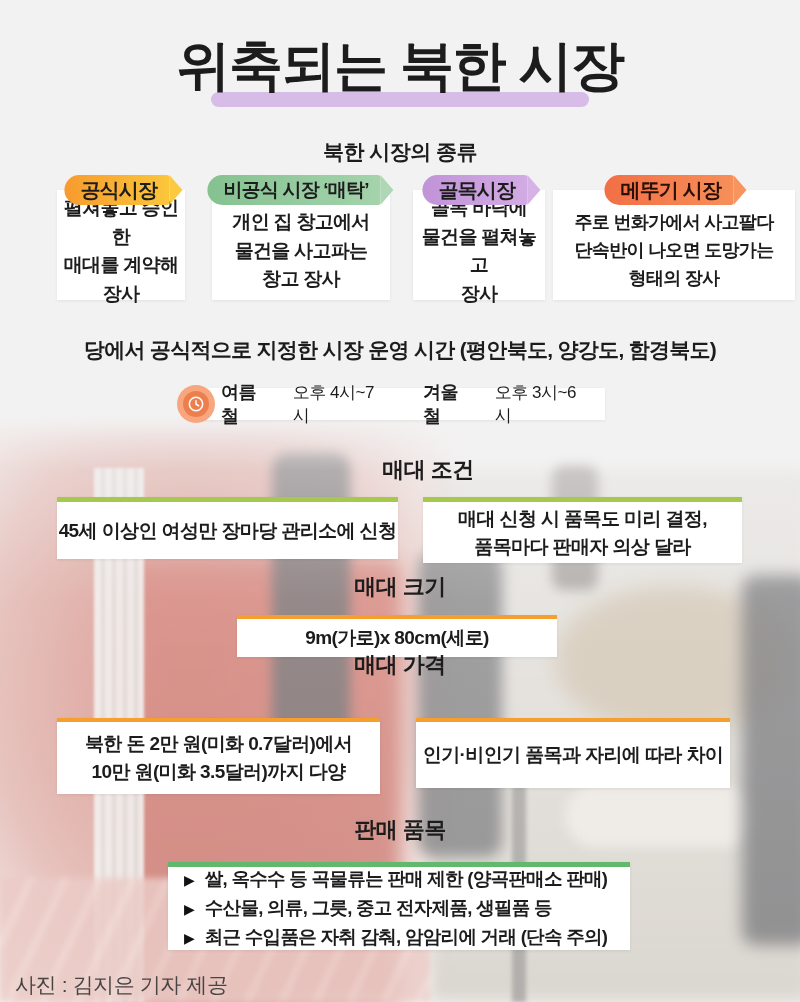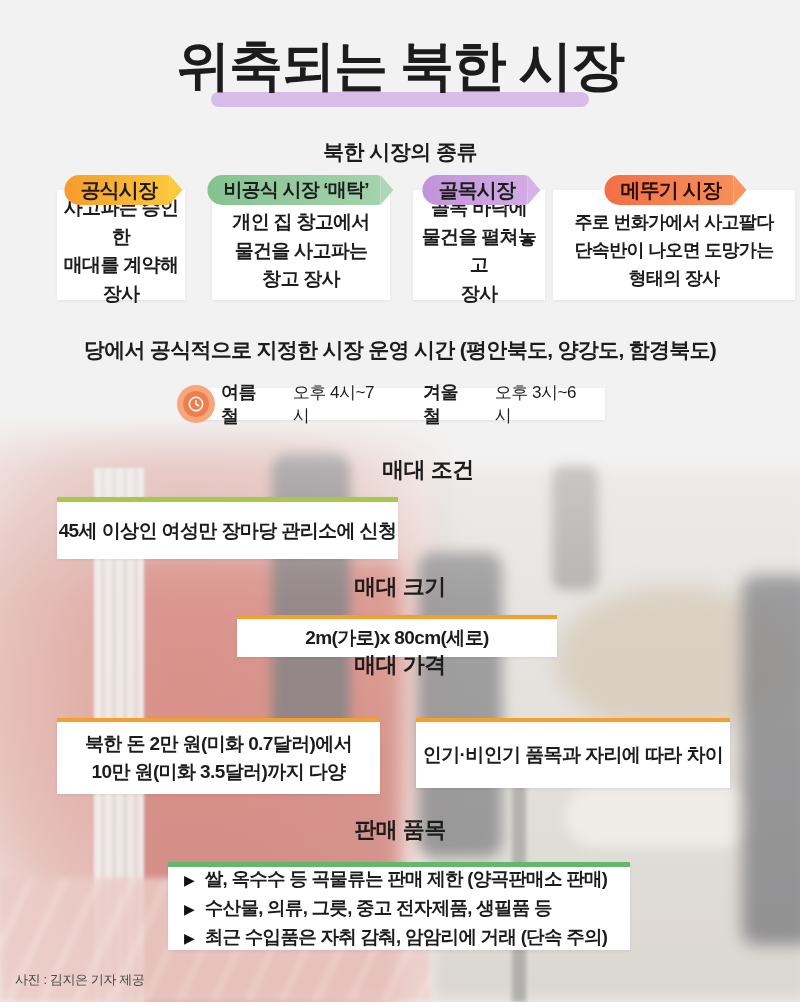--- a/index.html
+++ b/index.html
@@ -82,21 +82,21 @@
   .h-price{top:650px;}
   .price-l{left:57px;top:718px;width:323px;height:72px;}
   .price-r{left:416px;top:718px;width:314px;height:66px;}
   .h-items{top:815px;}
   .items-card{left:168px;top:862px;width:462px;height:88px;flex-direction:column;align-items:flex-start;justify-content:center;
     padding:6px 16px;box-sizing:border-box;}
   .item-row{display:flex;align-items:baseline;gap:10px;line-height:27px;}
   .bullet{font-size:14px;color:#111;}
   .item-text{font-size:18.5px;font-weight:700;letter-spacing:-.7px;}
   
-  .credit{left:15px;top:971px;font-size:13px;font-weight:500;color:#474544;letter-spacing:-.4px;}
+  .credit{left:15px;top:971px;font-size:21px;font-weight:500;color:#474544;letter-spacing:-.4px;}
 </style>
 </head>
 <body>
 
 <div class="stage">
 
   <div class="photo">
     <div class="ph-red"></div>
     <div class="ph-red2"></div>
     <div class="ph-pillar"></div>
@@ -119,21 +119,21 @@
     </span>
   </div>
 
   <div class="abs ctr types-heading">북한 시장의 종류</div>
 
   <div class="col col1">
     <div class="badge-wrap">
       <span class="badge b-official">공식시장</span>
     </div>
     <div class="card">
-      <div class="col-desc">사고파는 승인한
+      <div class="col-desc">펼쳐놓고 승인한
 매대를 계약해
 장사</div>
     </div>
   </div>
 
   <div class="col col2">
     <div class="badge-wrap">
       <span class="badge b-unofficial">비공식 시장 ‘매탁’</span>
     </div>
     <div class="card">
@@ -179,24 +179,28 @@
     <span class="lbl">여름철</span>
     <span class="tm">오후 4시~7시</span>
     <span class="lbl">겨울철</span>
     <span class="tm">오후 3시~6시</span>
   </div>
 
   <div class="abs ctr h-section h-cond">매대 조건</div>
   <div class="abs card green-top cond-l">
     <div class="card-text">45세 이상인 여성만 장마당 관리소에 신청</div>
   </div>
+  <div class="abs card green-top cond-r">
+    <div class="card-text">매대 신청 시 품목도 미리 결정,
+품목마다 판매자 의상 달라</div>
+  </div>
 
   <div class="abs ctr h-section h-size">매대 크기</div>
   <div class="abs card orange-top size-card">
-    <div class="card-text">2m(가로)x 80cm(세로)</div>
+    <div class="card-text">9m(가로)x 80cm(세로)</div>
   </div>
 
   <div class="abs ctr h-section h-price">매대 가격</div>
   <div class="abs card orange-top price-l">
     <div class="card-text">북한 돈 2만 원(미화 0.7달러)에서
 10만 원(미화 3.5달러)까지 다양</div>
   </div>
   <div class="abs card orange-top price-r">
     <div class="card-text">인기·비인기 품목과 자리에 따라 차이</div>
   </div>

